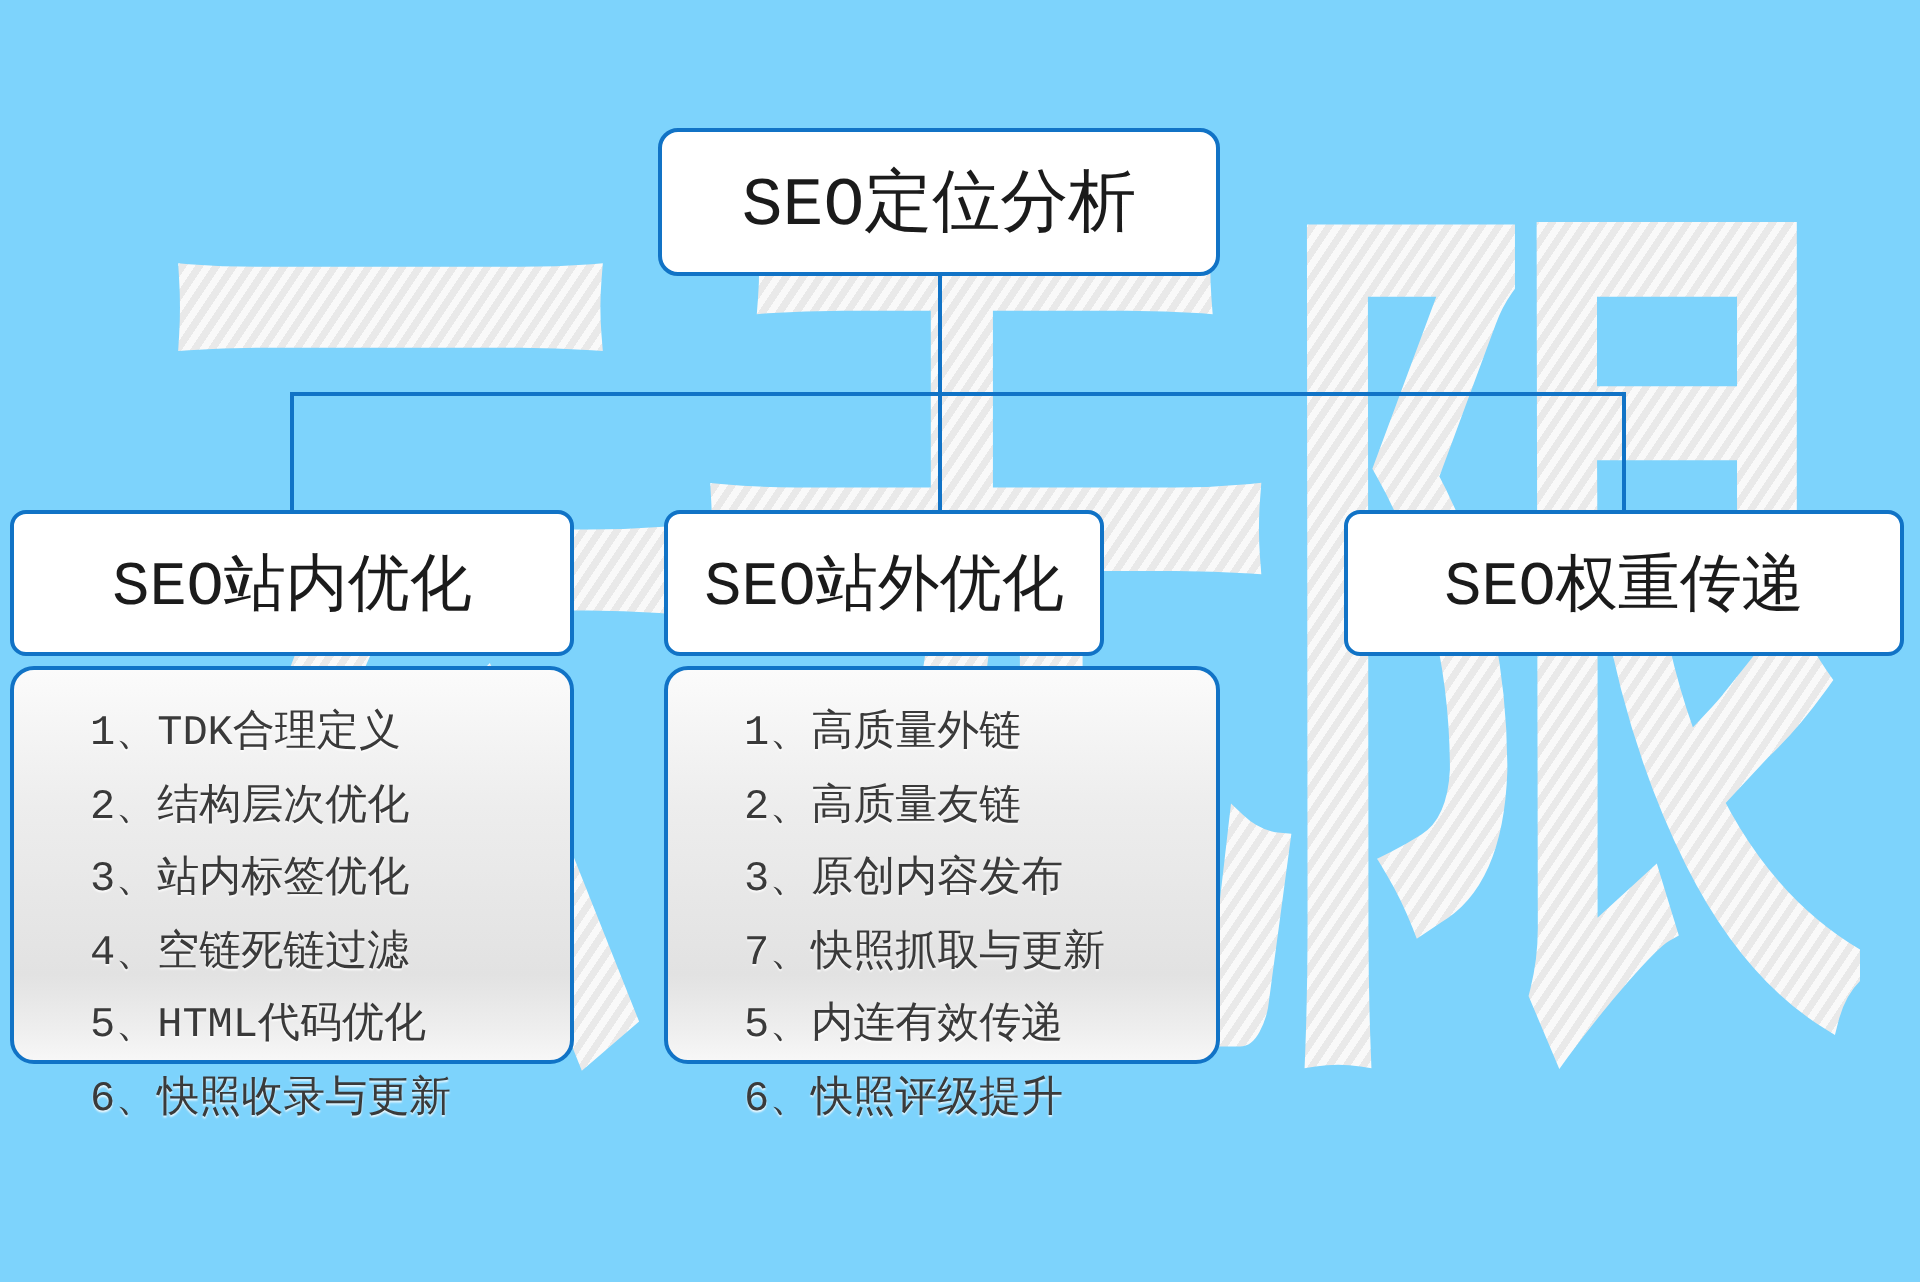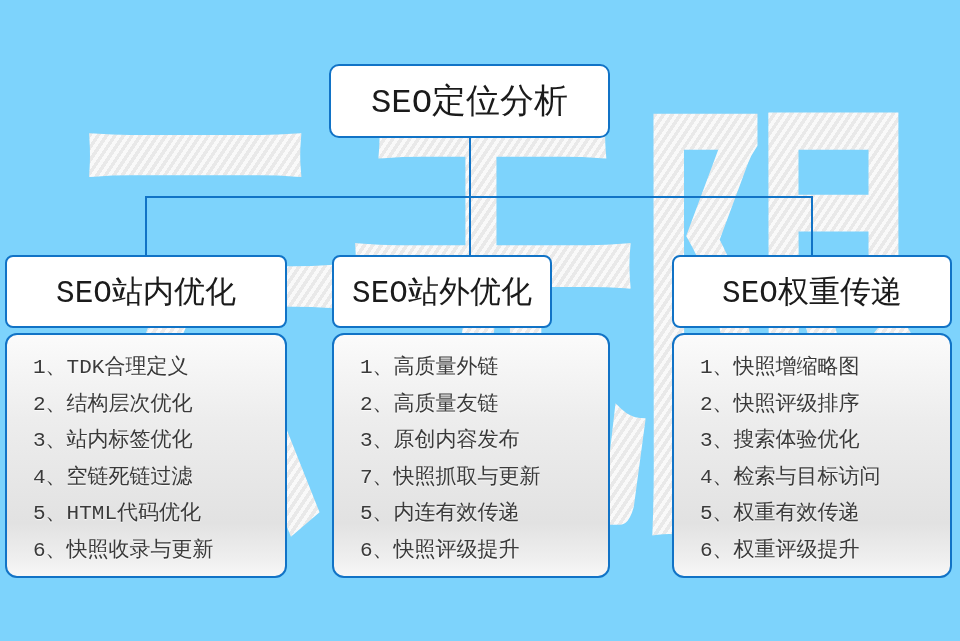--- a/index.html
+++ b/index.html
@@ -70,25 +70,25 @@
     border-radius: 8px;
     font-size: 31px;
     text-align: right;
   }
   .head-0 { left: 5px;   width: 282px; }
   .head-1 { left: 332px; width: 220px; }
   .head-2 { left: 672px; width: 280px; }
 
   .branch-list {
     position: absolute;
-    top: 333px; height: 245px;
+    top: 333px; height: 199px;
     border: 2px solid var(--accent);
     border-radius: 12px;
     background: linear-gradient(180deg, #fbfbfb 0%, #ededed 35%, #e2e2e2 78%, #eeeeee 92%, #f7f7f7 100%);
-    padding: 15px 8px 0 26px;
+    padding: 15px 8px 0 38px;
     z-index: 2;
   }
   .list-0 { left: 5px;   width: 282px; }
   .list-1 { left: 332px; width: 278px; }
   .list-2 { left: 672px; width: 280px; }
 
   .list-item {
     font-size: 21px;
     line-height: 36.5px;
     color: #3a3a3a;
@@ -138,22 +138,14 @@
 
   <div class="branch-list list-1">
     <div class="list-item">1、高质量外链</div>
     <div class="list-item">2、高质量友链</div>
     <div class="list-item">3、原创内容发布</div>
     <div class="list-item">7、快照抓取与更新</div>
     <div class="list-item">5、内连有效传递</div>
     <div class="list-item">6、快照评级提升</div>
   </div>
 
-  <div class="branch-list list-2">
-    <div class="list-item">1、快照增缩略图</div>
-    <div class="list-item">2、快照评级排序</div>
-    <div class="list-item">3、搜索体验优化</div>
-    <div class="list-item">4、检索与目标访问</div>
-    <div class="list-item">5、权重有效传递</div>
-    <div class="list-item">6、权重评级提升</div>
-  </div>
 
 </div>
 
 </body></html>

